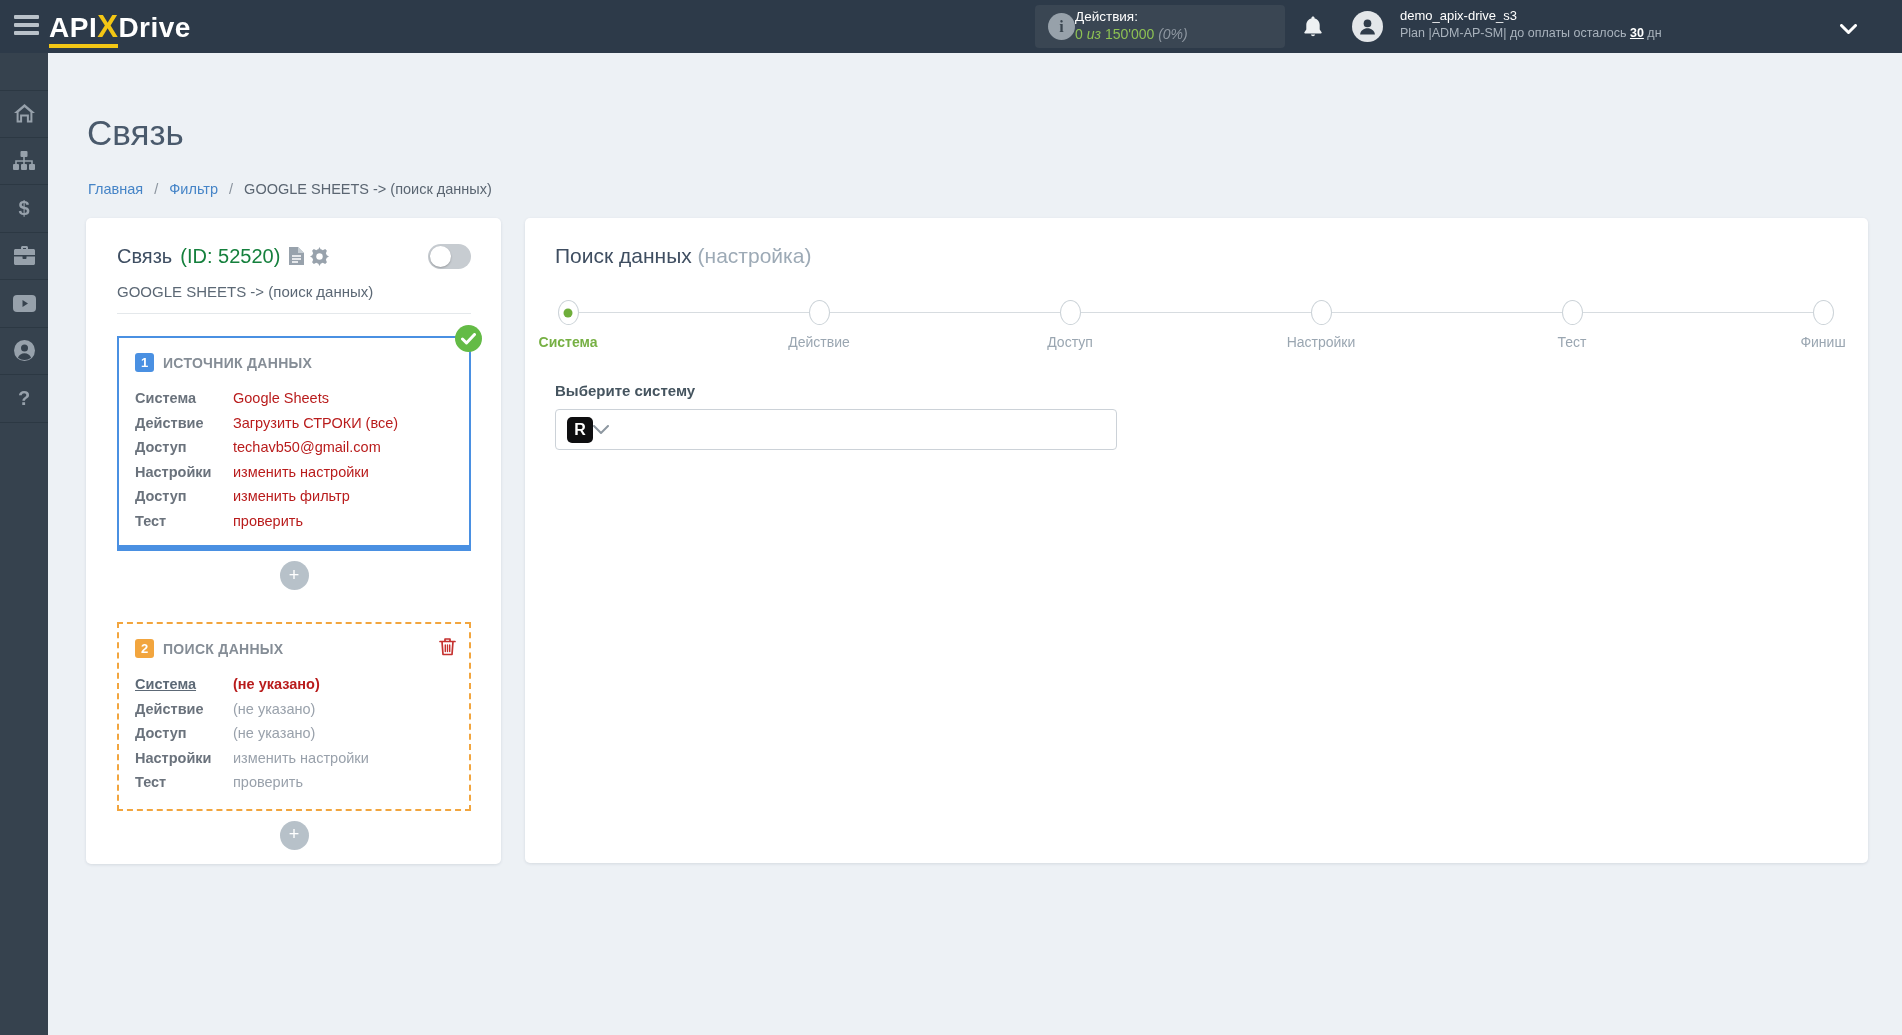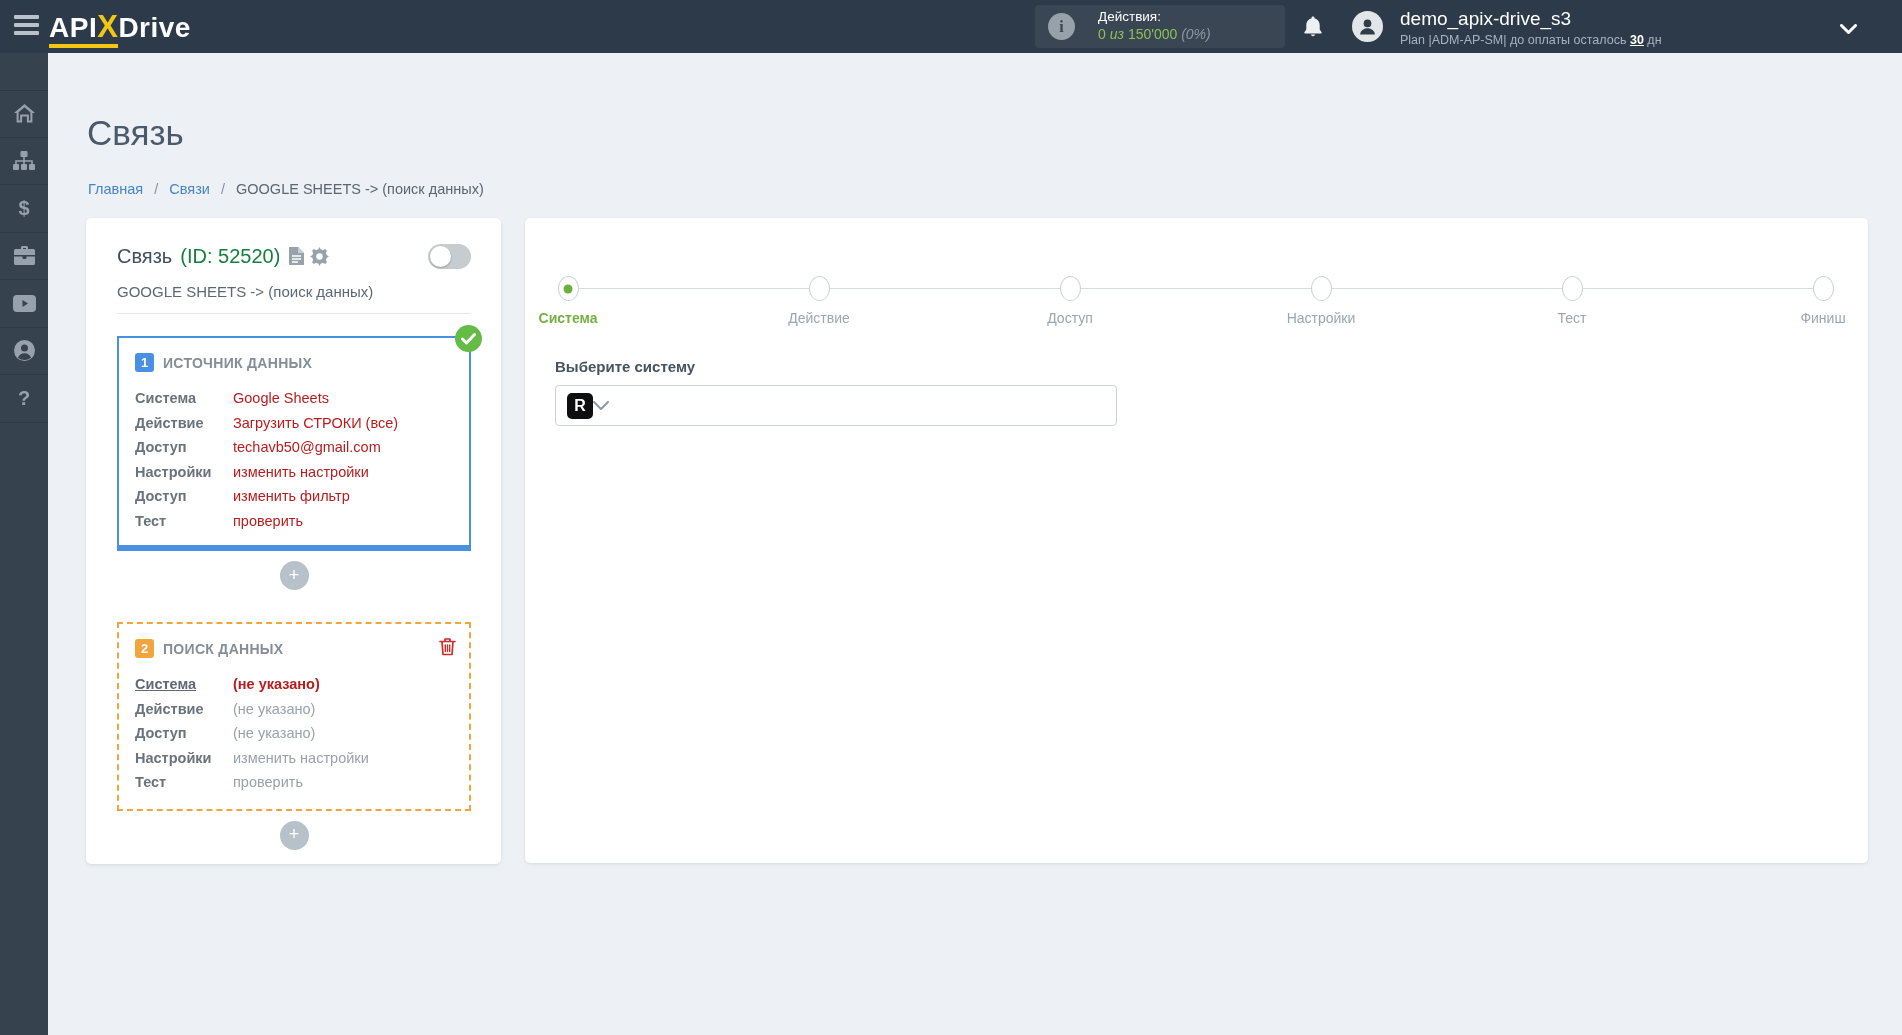--- a/index.html
+++ b/index.html
@@ -9,30 +9,30 @@
   
   .header { position:absolute; top:0; left:0; width:1902px; height:53px; background:#2d3a49; z-index:10; }
   .burger { position:absolute; left:14px; top:15px; width:26px; height:22px; cursor:pointer; }
   .burger span { display:block; width:25px; height:3.5px; background:#b9c1c9; border-radius:1px; margin-bottom:4.5px; }
   .logo { position:absolute; left:49px; top:9px; font-size:28px; font-weight:bold; color:#fff; letter-spacing:.5px; }
   .logo .apix { border-bottom:4px solid #f3c614; padding-bottom:1px; }
   .logo .x { color:#f3c614; font-size:31px; }
 
   .actions-widget { position:absolute; left:1035px; top:5px; width:250px; height:43px; background:#3a4653; border-radius:4px; display:flex; align-items:center; padding-left:13px; }
   .info-circle { width:27px; height:27px; border-radius:50%; background:#97a1aa; color:#39454f; font-weight:bold; font-size:16px; display:flex; align-items:center; justify-content:center; font-family:"Liberation Serif",serif; }
-  .actions-text { margin-left:23px; line-height:1.25; }
+  .actions-text { margin-left:0; line-height:1.25; }
   .actions-line1 { color:#ffffff; font-size:13.5px; }
   .actions-line2 { font-size:14px; color:#8dc153; }
   .actions-line2 .of { font-style:italic; }
   .actions-line2 .pct { color:#8e97a1; font-style:italic; }
 
   .bell { position:absolute; left:1302px; top:15px; cursor:pointer; }
   .avatar { position:absolute; left:1352px; top:11px; width:31px; height:31px; border-radius:50%; background:#e3e6e9; display:flex; align-items:center; justify-content:center; cursor:pointer; }
   .userbox { position:absolute; left:1400px; top:8px; cursor:pointer; }
-  .user-name { color:#ffffff; font-size:19px; }
+  .user-name { color:#ffffff; font-size:13px; }
   .user-plan { color:#a9b3bd; font-size:12.5px; margin-top:3px; }
   .user-plan b { color:#ffffff; font-weight:bold;text-decoration:underline; }
   .hdr-chevron { position:absolute; left:1840px; top:21px; cursor:pointer; }
 
   
   .sidebar { position:absolute; top:53px; left:0; width:48px; height:982px; background:#36424e; padding-top:37px; }
   .side-item { height:47.5px; display:flex; align-items:center; justify-content:center; border-bottom:1px solid #2c3843; cursor:pointer; }
   .side-item:first-child { border-top:1px solid #2c3843; }
   .side-glyph { color:#97a1ab; font-size:20px; font-weight:bold; }
 
@@ -187,21 +187,21 @@
     <span class="side-glyph">?</span>
   </div>
 </div>
 
 <div class="main">
   <div class="page-title">Связь</div>
 
   <div class="breadcrumb">
     <a>Главная</a>
     <span class="sep">/</span>
-    <a>Связи</a>
+    <a>Фильтр</a>
     <span class="sep">/</span>
     <span>GOOGLE SHEETS -&gt; (поиск данных)</span>
   </div>
 
   <div class="card left-card">
     <div class="card-inner">
       <div class="lc-title-row">
         <span class="lc-title">Связь</span>
         <span class="lc-id">(ID: 52520)</span>
         <span class="lc-ico">
@@ -301,20 +301,23 @@
         </div>
       </div>
 
       <div class="plus-row">
           <div class="plus-btn">+</div>
         </div>
     </div>
   </div>
 
   <div class="card right-card">
+    <div class="rc-title">
+      <span>Поиск данных</span> <span class="suffix">(настройка)</span>
+    </div>
 
     <div class="stepper">
       <div class="step-line"></div>
       <div class="step active" style="left:-47px">
         <div class="circ">
             <div class="dot"></div>
           </div>
         <div class="slab">Система</div>
       </div>
       <div class="step" style="left:204px">

